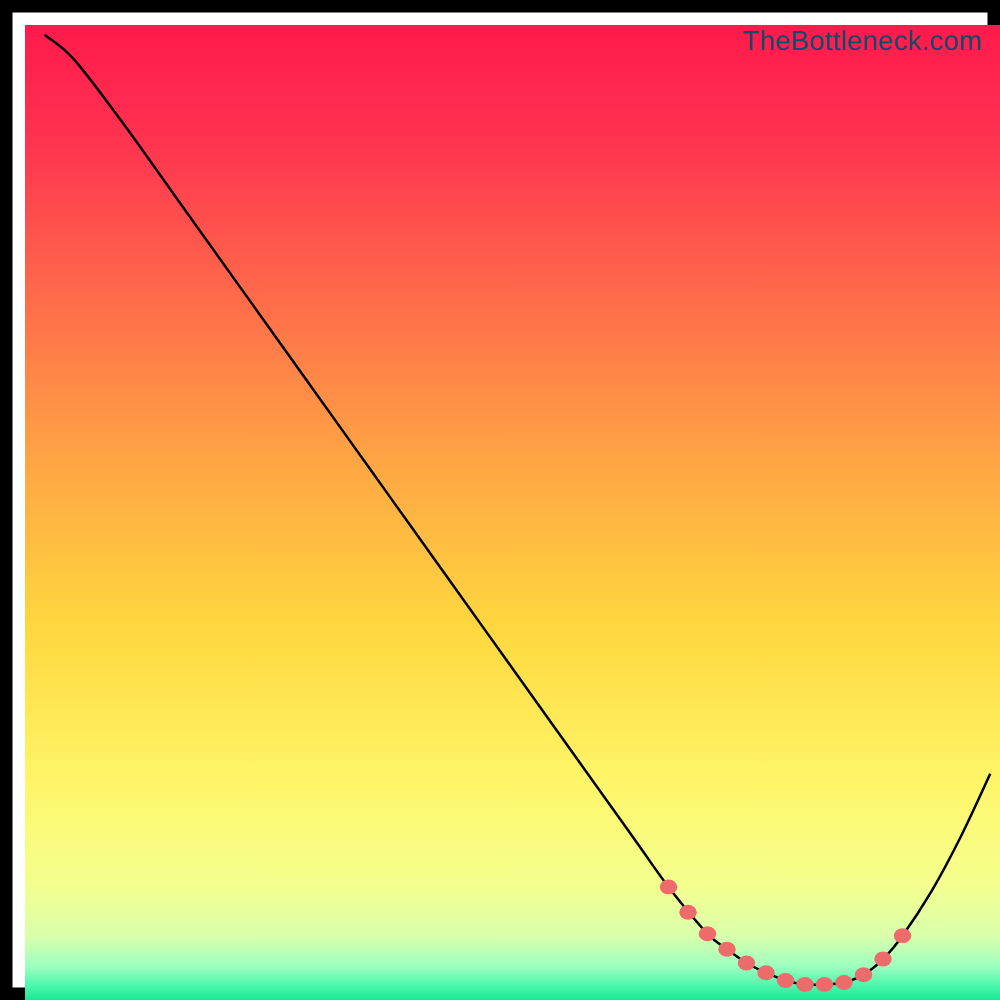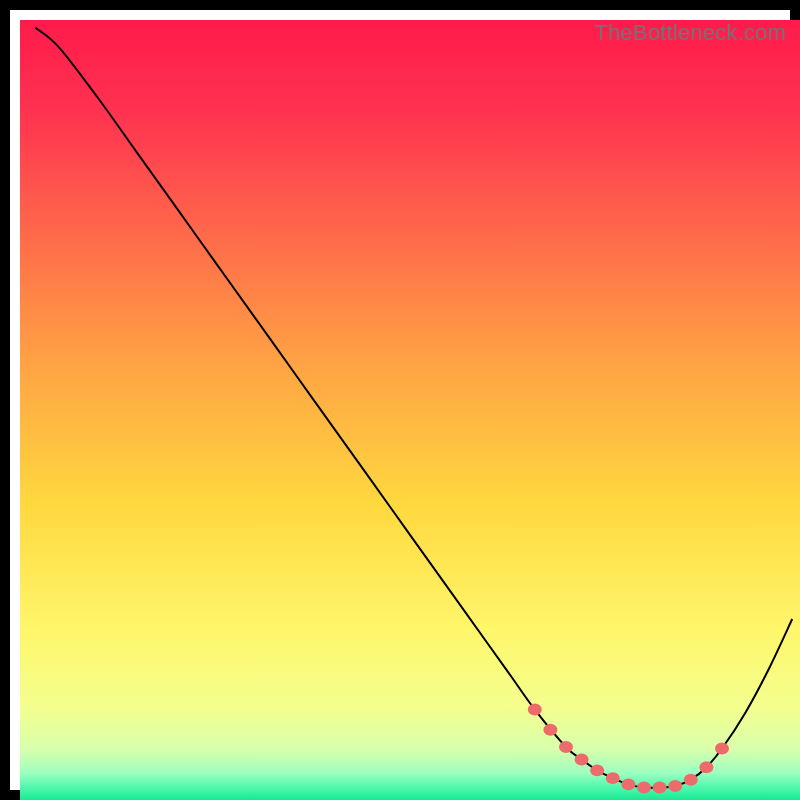--- a/index.html
+++ b/index.html
@@ -39,21 +39,21 @@
     position: absolute;
     left: 0;
     top: 0;
     width: 780px;
     height: 780px;
   }
   .watermark {
     position: absolute;
     top: 0px;
     right: 14px;
-    color: #737373;
+    color: #0c4a6e;
     font-size: 22px;
     font-weight: 500;
     letter-spacing: 0.2px;
     z-index: 5;
   }
 </style>
 </head>
 <body>
 
 <div class="frame">

